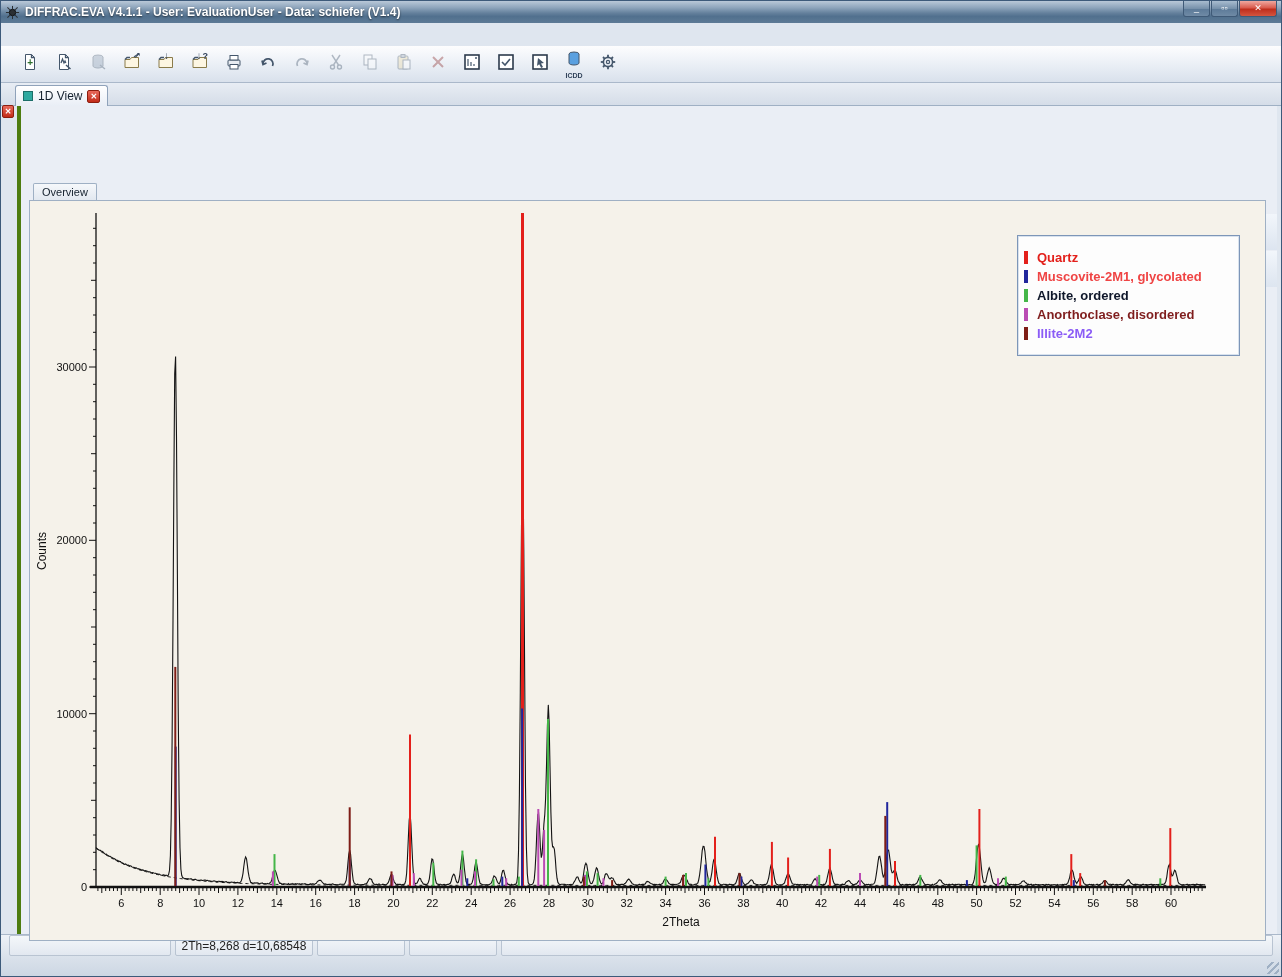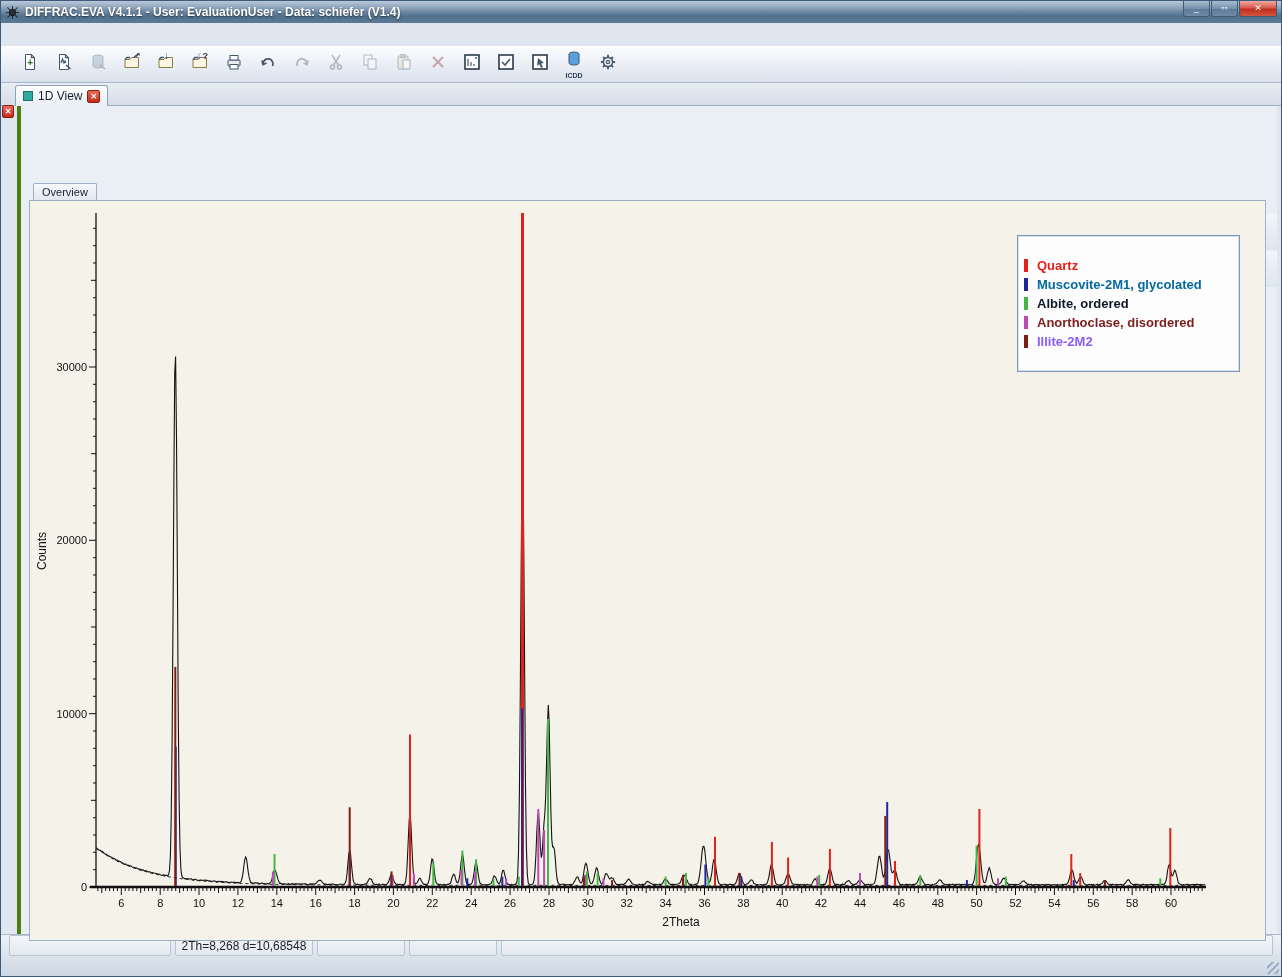--- a/index.html
+++ b/index.html
@@ -71,21 +71,21 @@
     background:#eaeef5; border-left:4px solid #4d7c0f; }
   .overview-tab { position:absolute; left:12px; top:77px; height:17px; padding:0 8px;
     border:1px solid #9fb0c4; border-bottom:none; border-radius:2px 2px 0 0;
     background:linear-gradient(180deg,#f6f8fb,#e2e8f0); font-size:11px; color:#15212e;
     display:flex; align-items:center; z-index:3; }
   .chart-panel { position:absolute; left:8px; top:94px; width:1237px; height:741px;
     background:#f5f2ea; border:1px solid #9fb0c4; z-index:2; }
   .chart-panel svg { position:absolute; left:0; top:0; }
 
   .legend { position:absolute; left:987px; top:34px; width:223px;
-    background:#fdfdfd; border:1px solid #7d96b8; box-shadow:0 0 0 1px #d8e2ee inset; padding:20px 6px; }
+    background:#fdfdfd; border:1px solid #7d96b8; box-shadow:0 0 0 1px #d8e2ee inset; padding:12px 6px; }
   .legend-row { display:flex; align-items:center; height:19px; gap:9px; }
   .legend-marker { width:4px; height:13px; }
   .legend-label { font-size:13px; font-weight:bold; }
 
   
   .statusbar { position:absolute; left:0; bottom:0; width:100%; height:42px;
     background:linear-gradient(180deg,#eef2f7,#d8e0ea 60%,#cdd7e3);
     border-top:1px solid #aab8ca; display:flex; padding:0 8px; gap:4px; }
   .status-panel { height:21px; border:1px solid #b9c4d2; border-radius:2px;
     background:linear-gradient(180deg,#f4f7fa,#e2e8f0); font-size:12px; color:#222;
@@ -1095,21 +1095,21 @@
             <line x1="1074.9" y1="685" x2="1074.9" y2="679.1" stroke-width="2"></line>
           </g>
         </svg>
       <div class="legend" id="legend">
           <div class="legend-row">
             <span class="legend-marker" style="background:#e3201b"></span>
             <span class="legend-label" style="color:#e3201b">Quartz</span>
           </div>
           <div class="legend-row">
             <span class="legend-marker" style="background:#20269c"></span>
-            <span class="legend-label" style="color:#0369a1">Muscovite-2M1, glycolated</span>
+            <span class="legend-label" style="color:#ef4444">Muscovite-2M1, glycolated</span>
           </div>
           <div class="legend-row">
             <span class="legend-marker" style="background:#44b648"></span>
             <span class="legend-label" style="color:#0f172a">Albite, ordered</span>
           </div>
           <div class="legend-row">
             <span class="legend-marker" style="background:#bb4cb4"></span>
             <span class="legend-label" style="color:#7f1d1d">Anorthoclase, disordered</span>
           </div>
           <div class="legend-row">

